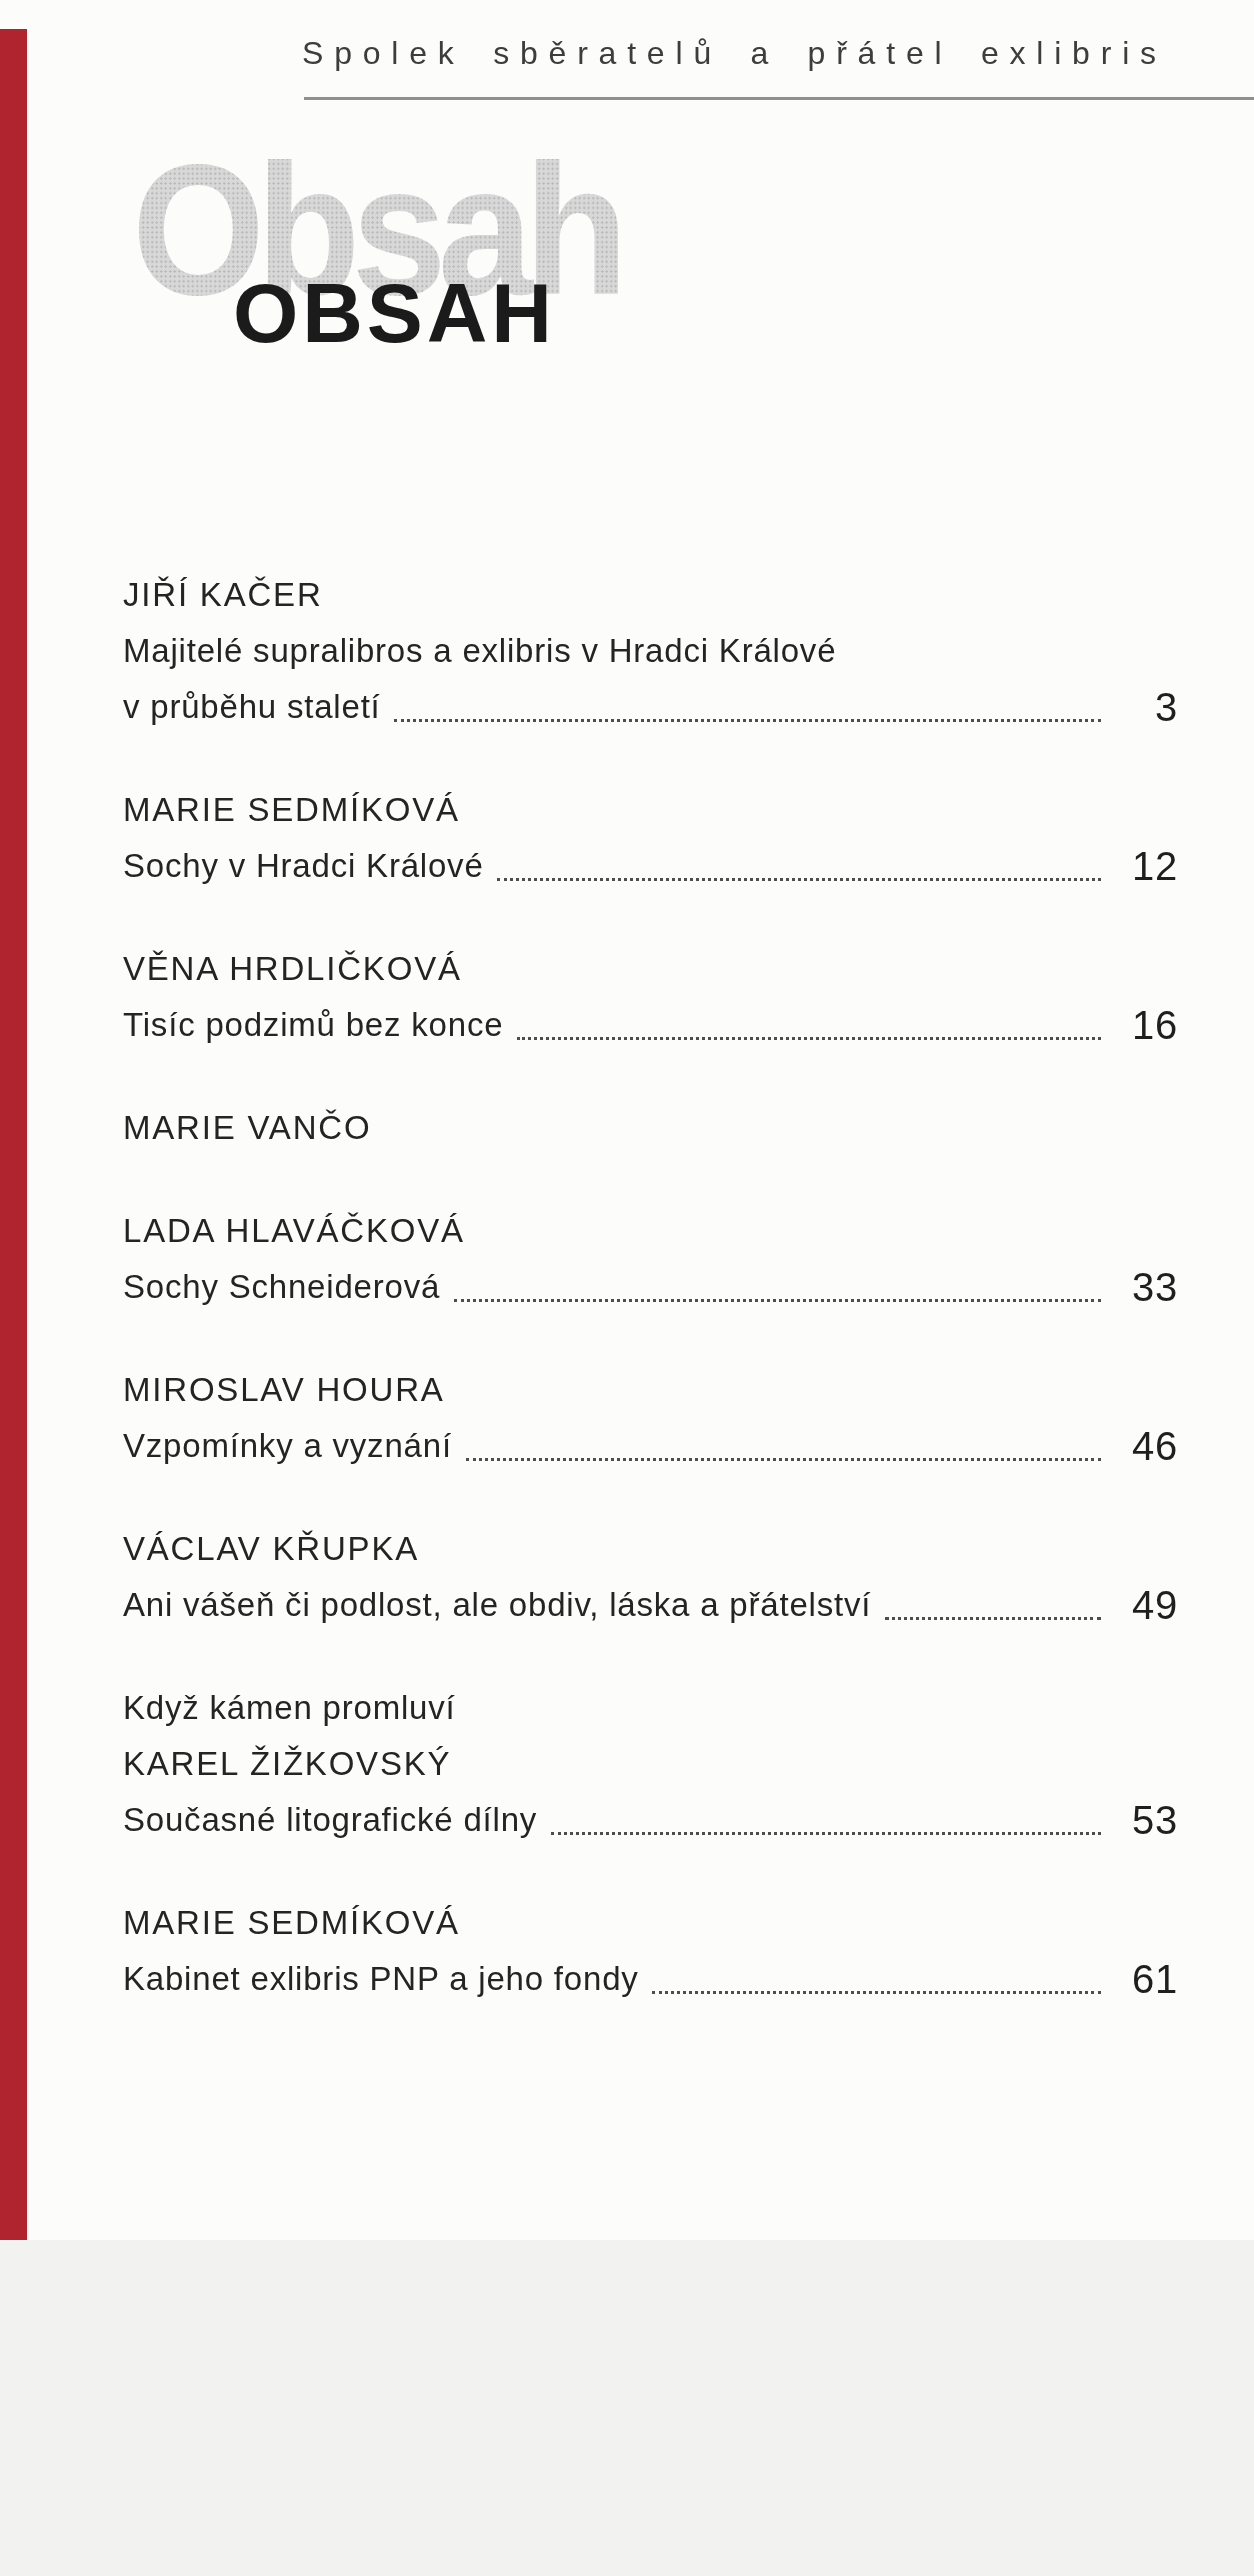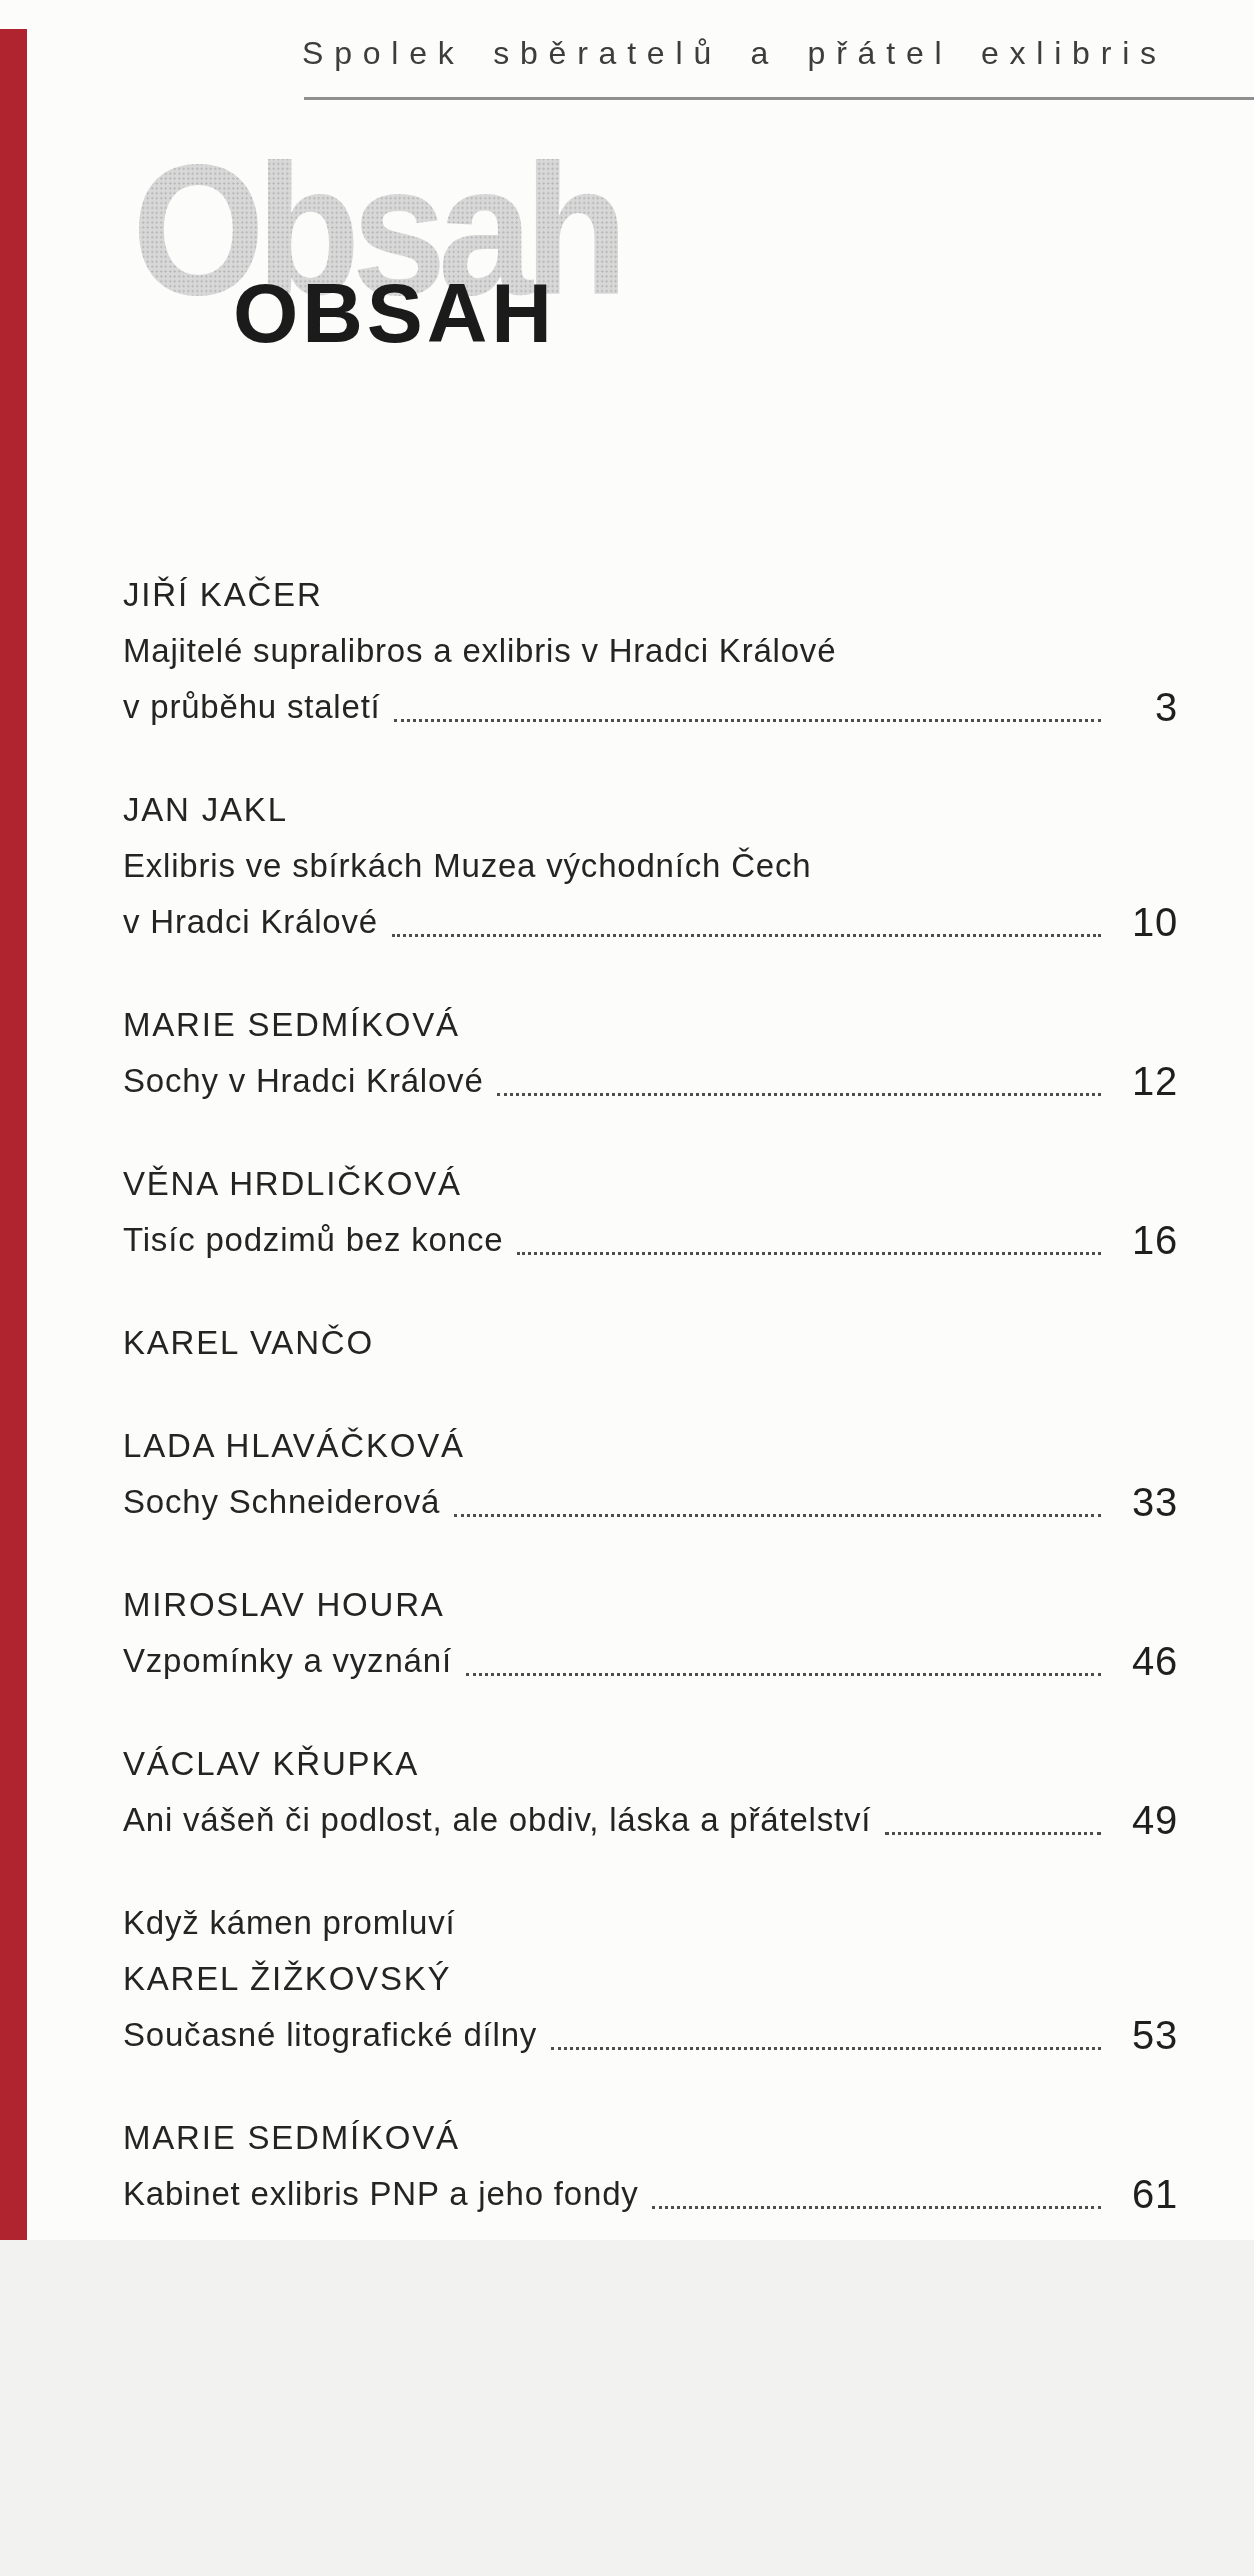--- a/index.html
+++ b/index.html
@@ -127,29 +127,20 @@
       <div class="toc-entry">
         <div class="toc-line toc-author">JIŘÍ KAČER</div>
         <div class="toc-line">Majitelé supralibros a exlibris v Hradci Králové</div>
         <div class="toc-line leader-row">
           <span class="row-title">v průběhu staletí</span>
           <span class="dots"></span>
           <span class="pagenum">3</span>
         </div>
       </div>
 
-      <div class="toc-entry">
-        <div class="toc-line toc-author">JAN JAKL</div>
-        <div class="toc-line">Exlibris ve sbírkách Muzea východních Čech</div>
-        <div class="toc-line leader-row">
-          <span class="row-title">v Hradci Králové</span>
-          <span class="dots"></span>
-          <span class="pagenum">10</span>
-        </div>
-      </div>
 
       <div class="toc-entry">
         <div class="toc-line toc-author">MARIE SEDMÍKOVÁ</div>
 
         <div class="toc-line leader-row">
           <span class="row-title">Sochy v Hradci Králové</span>
           <span class="dots"></span>
           <span class="pagenum">12</span>
         </div>
       </div>
@@ -158,21 +149,21 @@
         <div class="toc-line toc-author">VĚNA HRDLIČKOVÁ</div>
 
         <div class="toc-line leader-row">
           <span class="row-title">Tisíc podzimů bez konce</span>
           <span class="dots"></span>
           <span class="pagenum">16</span>
         </div>
       </div>
 
       <div class="toc-entry">
-        <div class="toc-line toc-author">KAREL VANČO</div>
+        <div class="toc-line toc-author">MARIE VANČO</div>
 
       </div>
 
 
       <div class="toc-entry">
         <div class="toc-line toc-author">LADA HLAVÁČKOVÁ</div>
 
         <div class="toc-line leader-row">
           <span class="row-title">Sochy Schneiderová</span>
           <span class="dots"></span>

